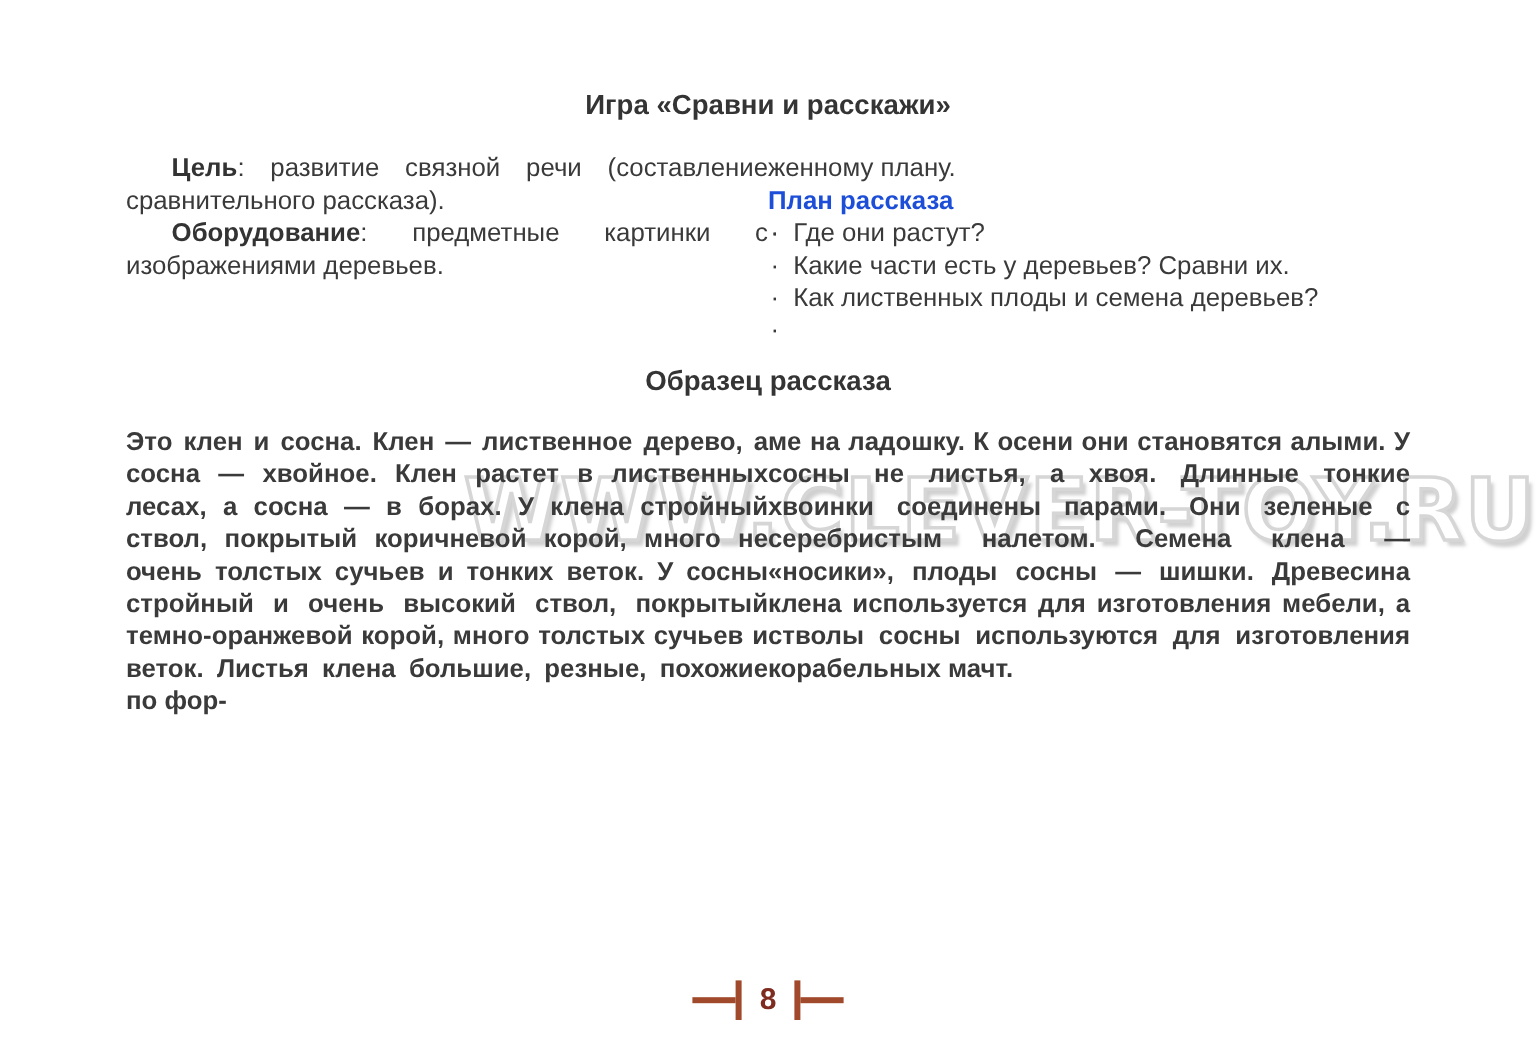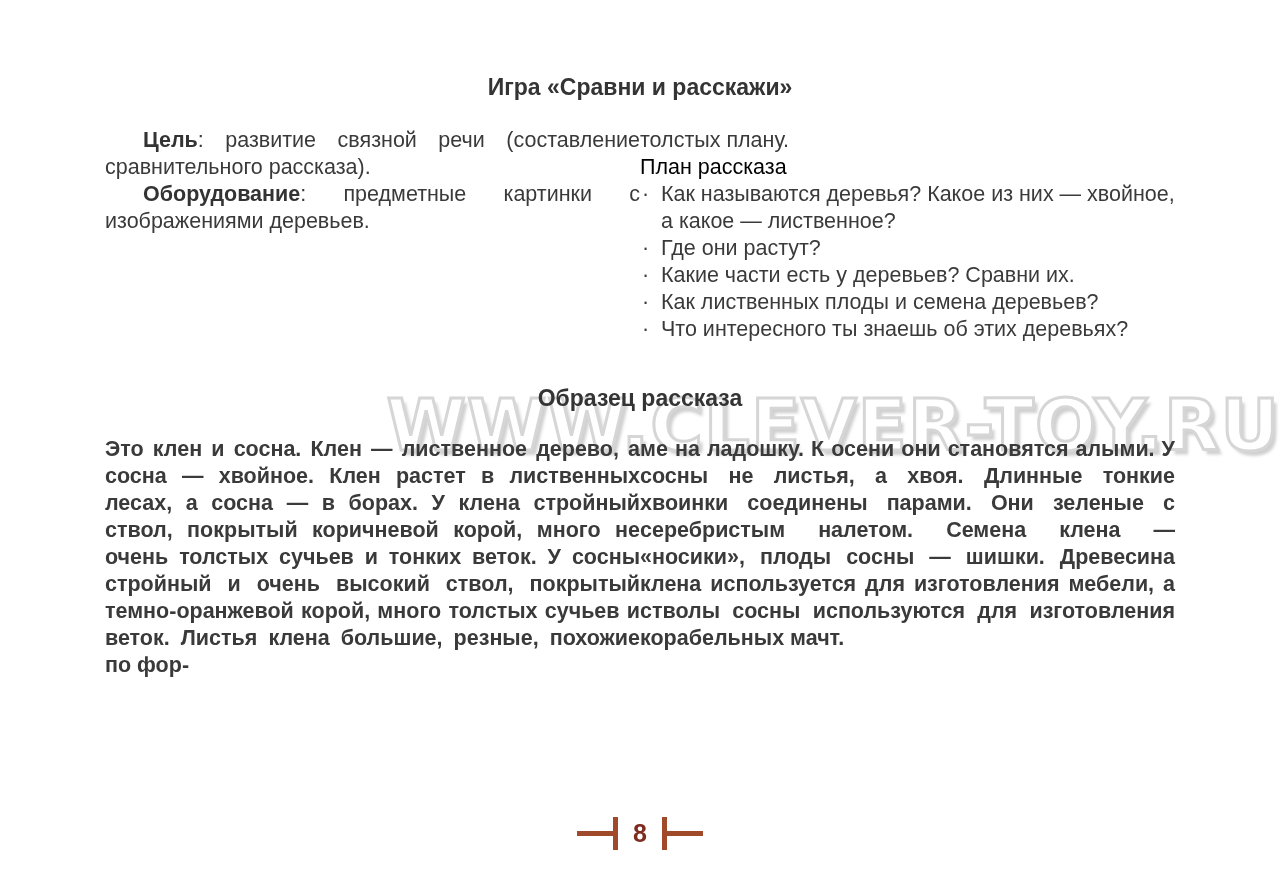--- a/index.html
+++ b/index.html
@@ -30,22 +30,22 @@
     font-size: 21.5px;
     line-height: 27px;
     text-align: justify;
     color: #3a3a3a;
   }
   .indent { text-indent: 38px; }
   .bold-lead { font-weight: bold; color: #333333; }
   .plan-heading {
     font-size: 21.5px;
     line-height: 27px;
-    font-weight: normal;
-    color: #000000;
+    font-weight: bold;
+    color: #1d4ed8;
   }
   ul.plan-list { list-style: none; }
   ul.plan-list li {
     position: relative;
     font-size: 21.5px;
     line-height: 27px;
     padding-left: 21px;
     text-align: left;
   }
   ul.plan-list li .bullet {
@@ -106,28 +106,28 @@
 <div class="page">
 
   <div class="page-title">Игра «Сравни и расскажи»</div>
 
   <div class="columns section-1">
     <div class="col">
       <p class="body-par indent"><span class="bold-lead">Цель</span><span>: развитие связной речи (составление сравнительного рассказа).</span></p>
       <p class="body-par indent"><span class="bold-lead">Оборудование</span><span>: предметные картинки с изображениями деревьев.</span></p>
     </div>
     <div class="col">
-      <p class="body-par">толстых плану.</p>
+      <p class="body-par">женному плану.</p>
       <div class="plan-heading">План рассказа</div>
       <ul class="plan-list">
-        <li><span class="bullet">·</span><span>Как называются деревья? Какое из них — хвойное, а какое — лиственное?</span></li>
+        <li><span class="bullet">·</span></li>
         <li><span class="bullet">·</span><span>Где они растут?</span></li>
         <li><span class="bullet">·</span><span>Какие части есть у деревьев? Сравни их.</span></li>
         <li><span class="bullet">·</span><span>Как лиственных плоды и семена деревьев?</span></li>
-        <li><span class="bullet">·</span><span>Что интересного ты знаешь об этих деревьях?</span></li>
+        <li><span class="bullet">·</span></li>
       </ul>
     </div>
   </div>
 
   <div class="section-heading">Образец рассказа</div>
 
   <div class="watermark">WWW.CLEVER-TOY.RU</div>
 
   <div class="columns section-2">
     <div class="col">

